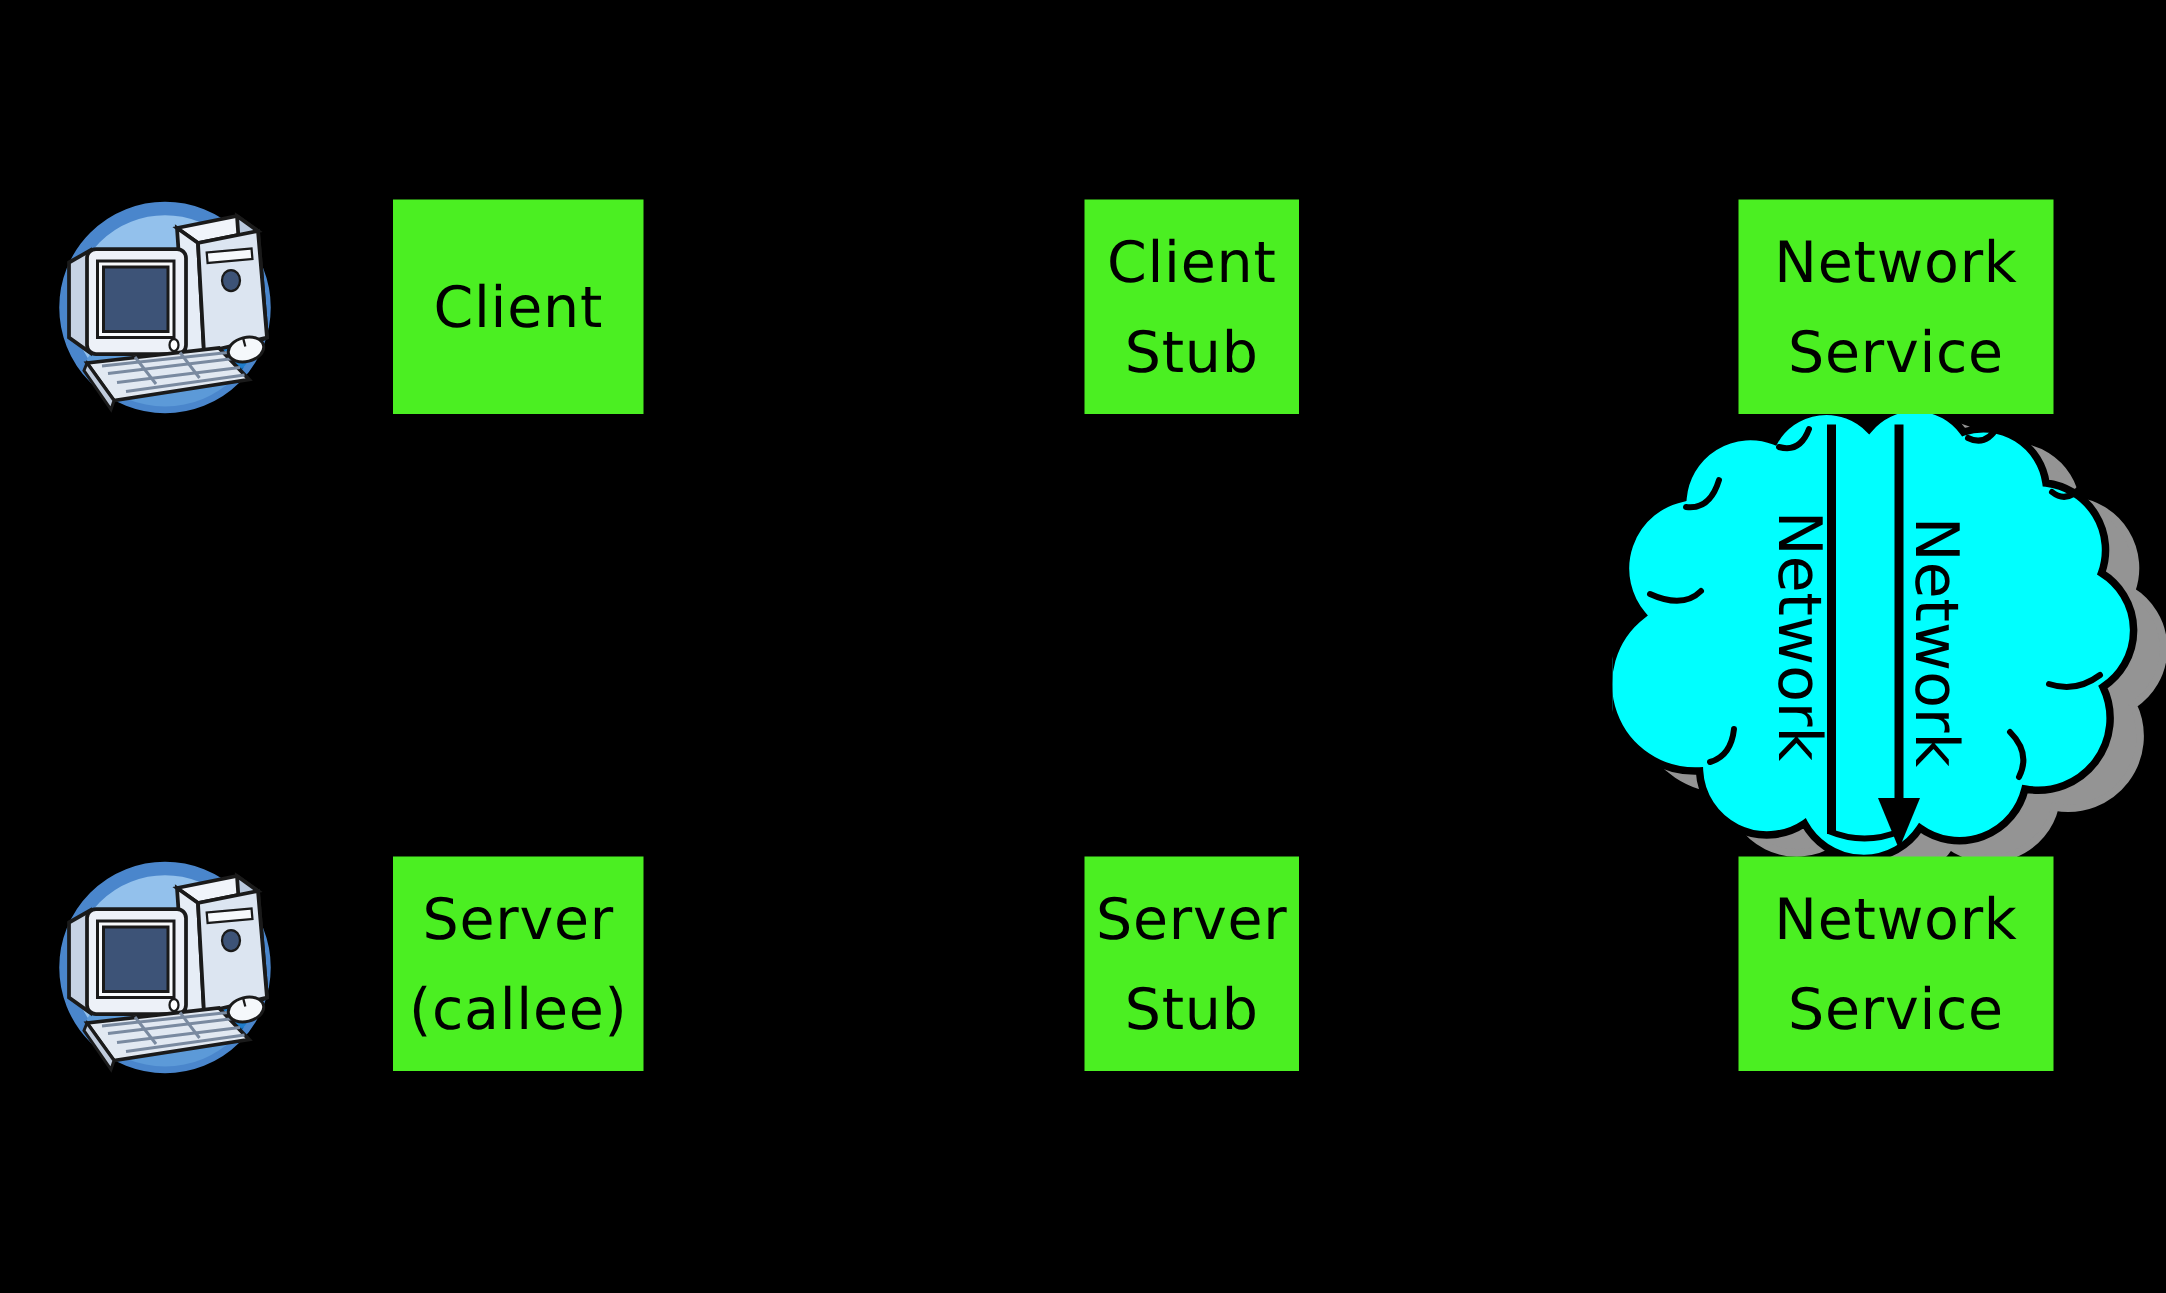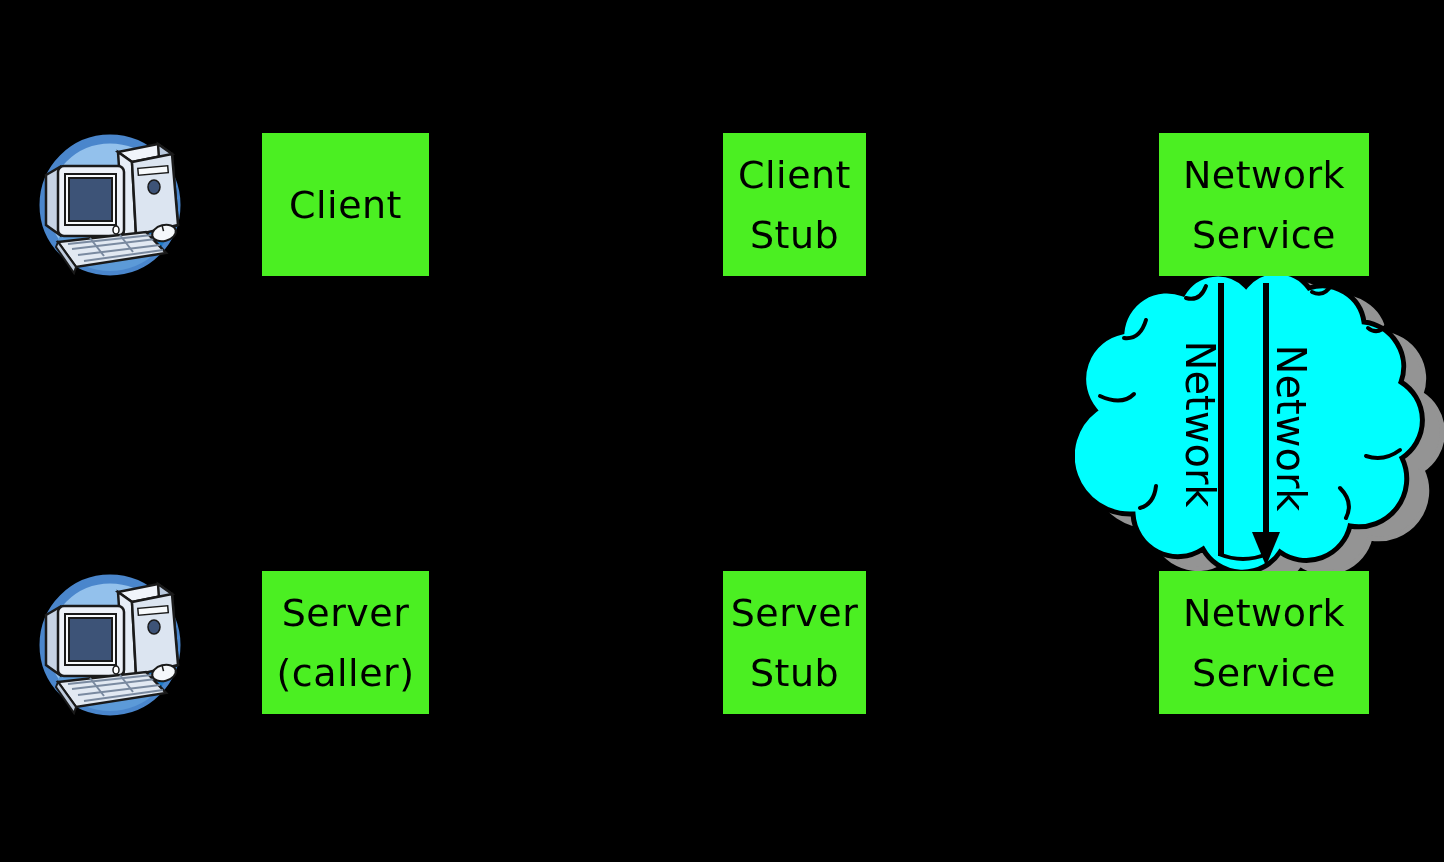--- a/index.html
+++ b/index.html
@@ -182,21 +182,21 @@
     <span>Stub</span>
   </div>
 
   <div class="gbox" id="box-net-top">
     <span>Network</span>
     <span>Service</span>
   </div>
 
   <div class="gbox" id="box-server-callee">
     <span>Server</span>
-    <span>(caller)</span>
+    <span>(callee)</span>
   </div>
 
   <div class="gbox" id="box-server-stub">
     <span>Server</span>
     <span>Stub</span>
   </div>
 
   <div class="gbox" id="box-net-bottom">
     <span>Network</span>
     <span>Service</span>

